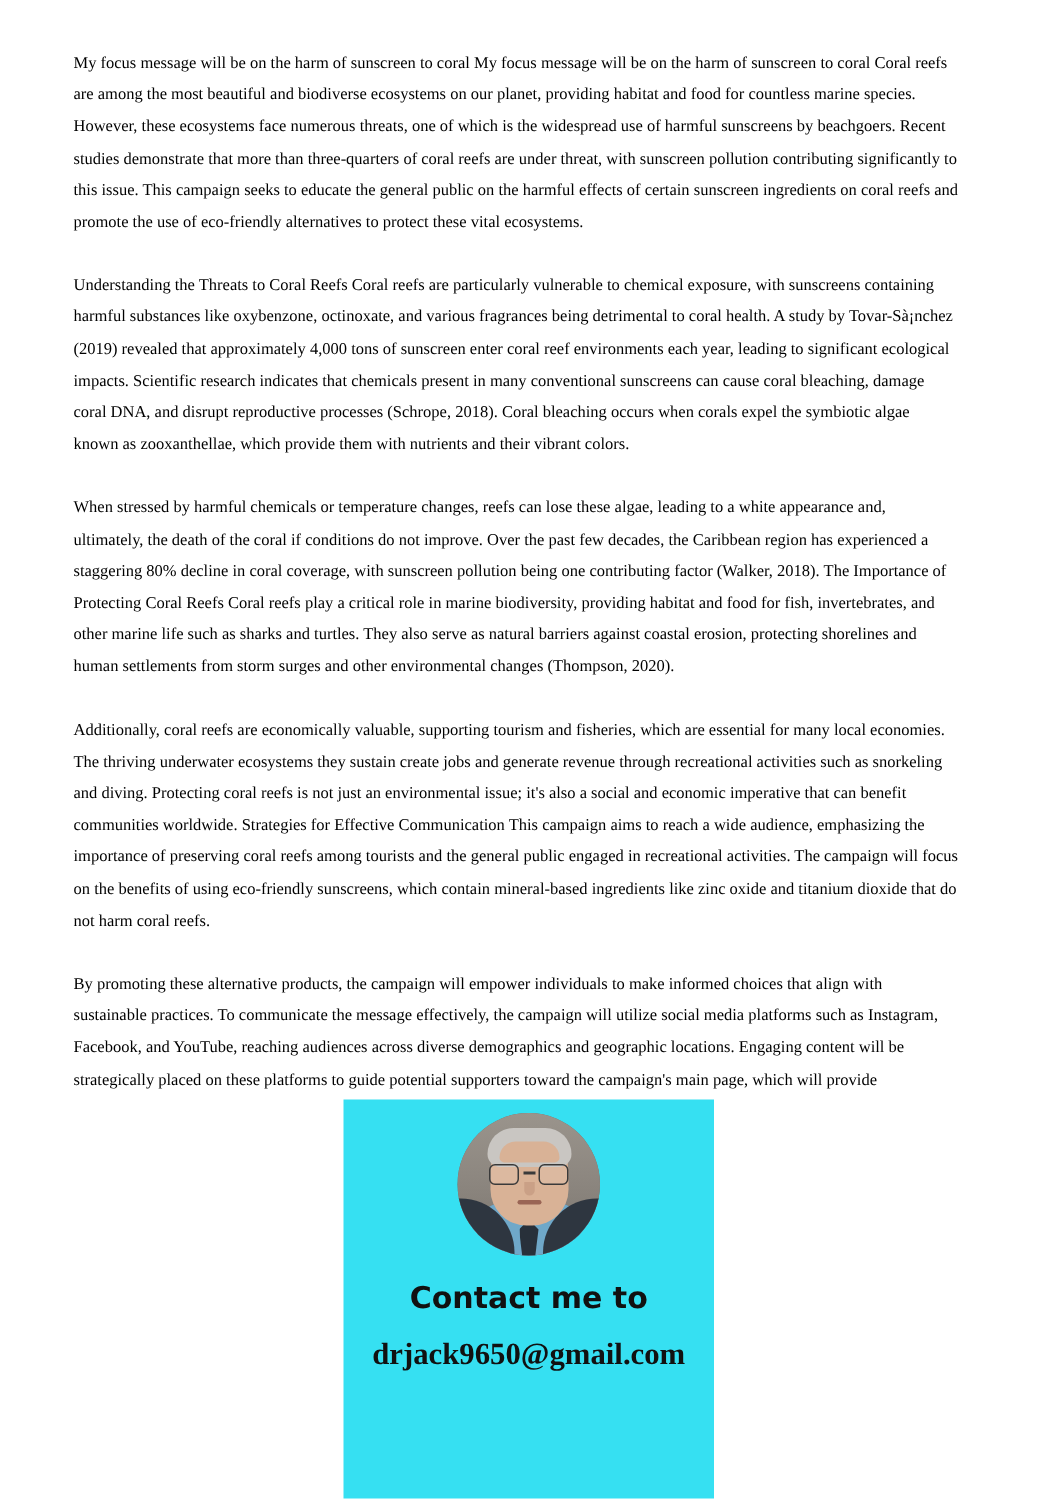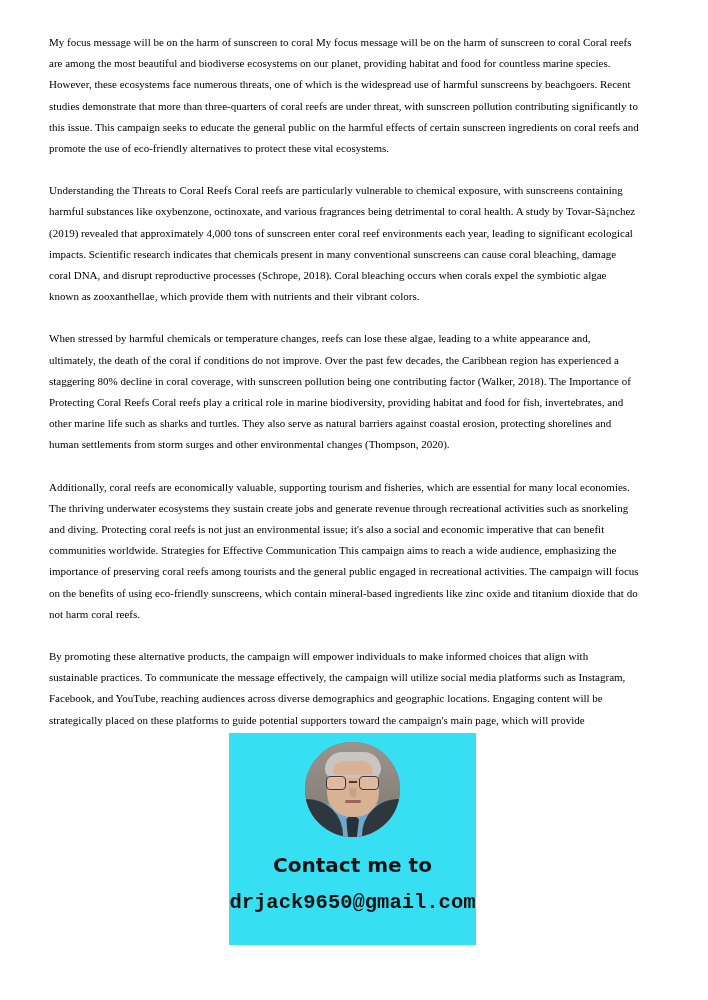--- a/index.html
+++ b/index.html
@@ -40,21 +40,21 @@
   .para:last-child {
     margin-bottom: 0;
   }
 
   
   .overlay-card {
     position: absolute;
     left: 229px;
     top: 733px;
     width: 247px;
-    height: 212px;
+    height: 266px;
     background: #36e0f2;
     display: flex;
     flex-direction: column;
     align-items: center;
     box-sizing: border-box;
     padding-top: 9px;
   }
   .avatar {
     width: 95px;
     height: 95px;
@@ -186,21 +186,21 @@
     font-family: "DejaVu Sans", sans-serif;
     font-weight: bold;
     font-size: 20px;
     line-height: 27px;
     color: #111111;
     text-align: center;
     margin: 0;
   }
   .card-line.first { margin-top: 15px; }
   .card-email {
-    font-family: Liberation Mono, monospace;
+    font-family: Liberation Serif, serif;
     font-weight: bold;
     font-size: 20.5px;
     line-height: 26px;
     color: #111111;
     text-align: center;
     margin-top: 11px;
   }
 </style>
 </head>
 <body>

